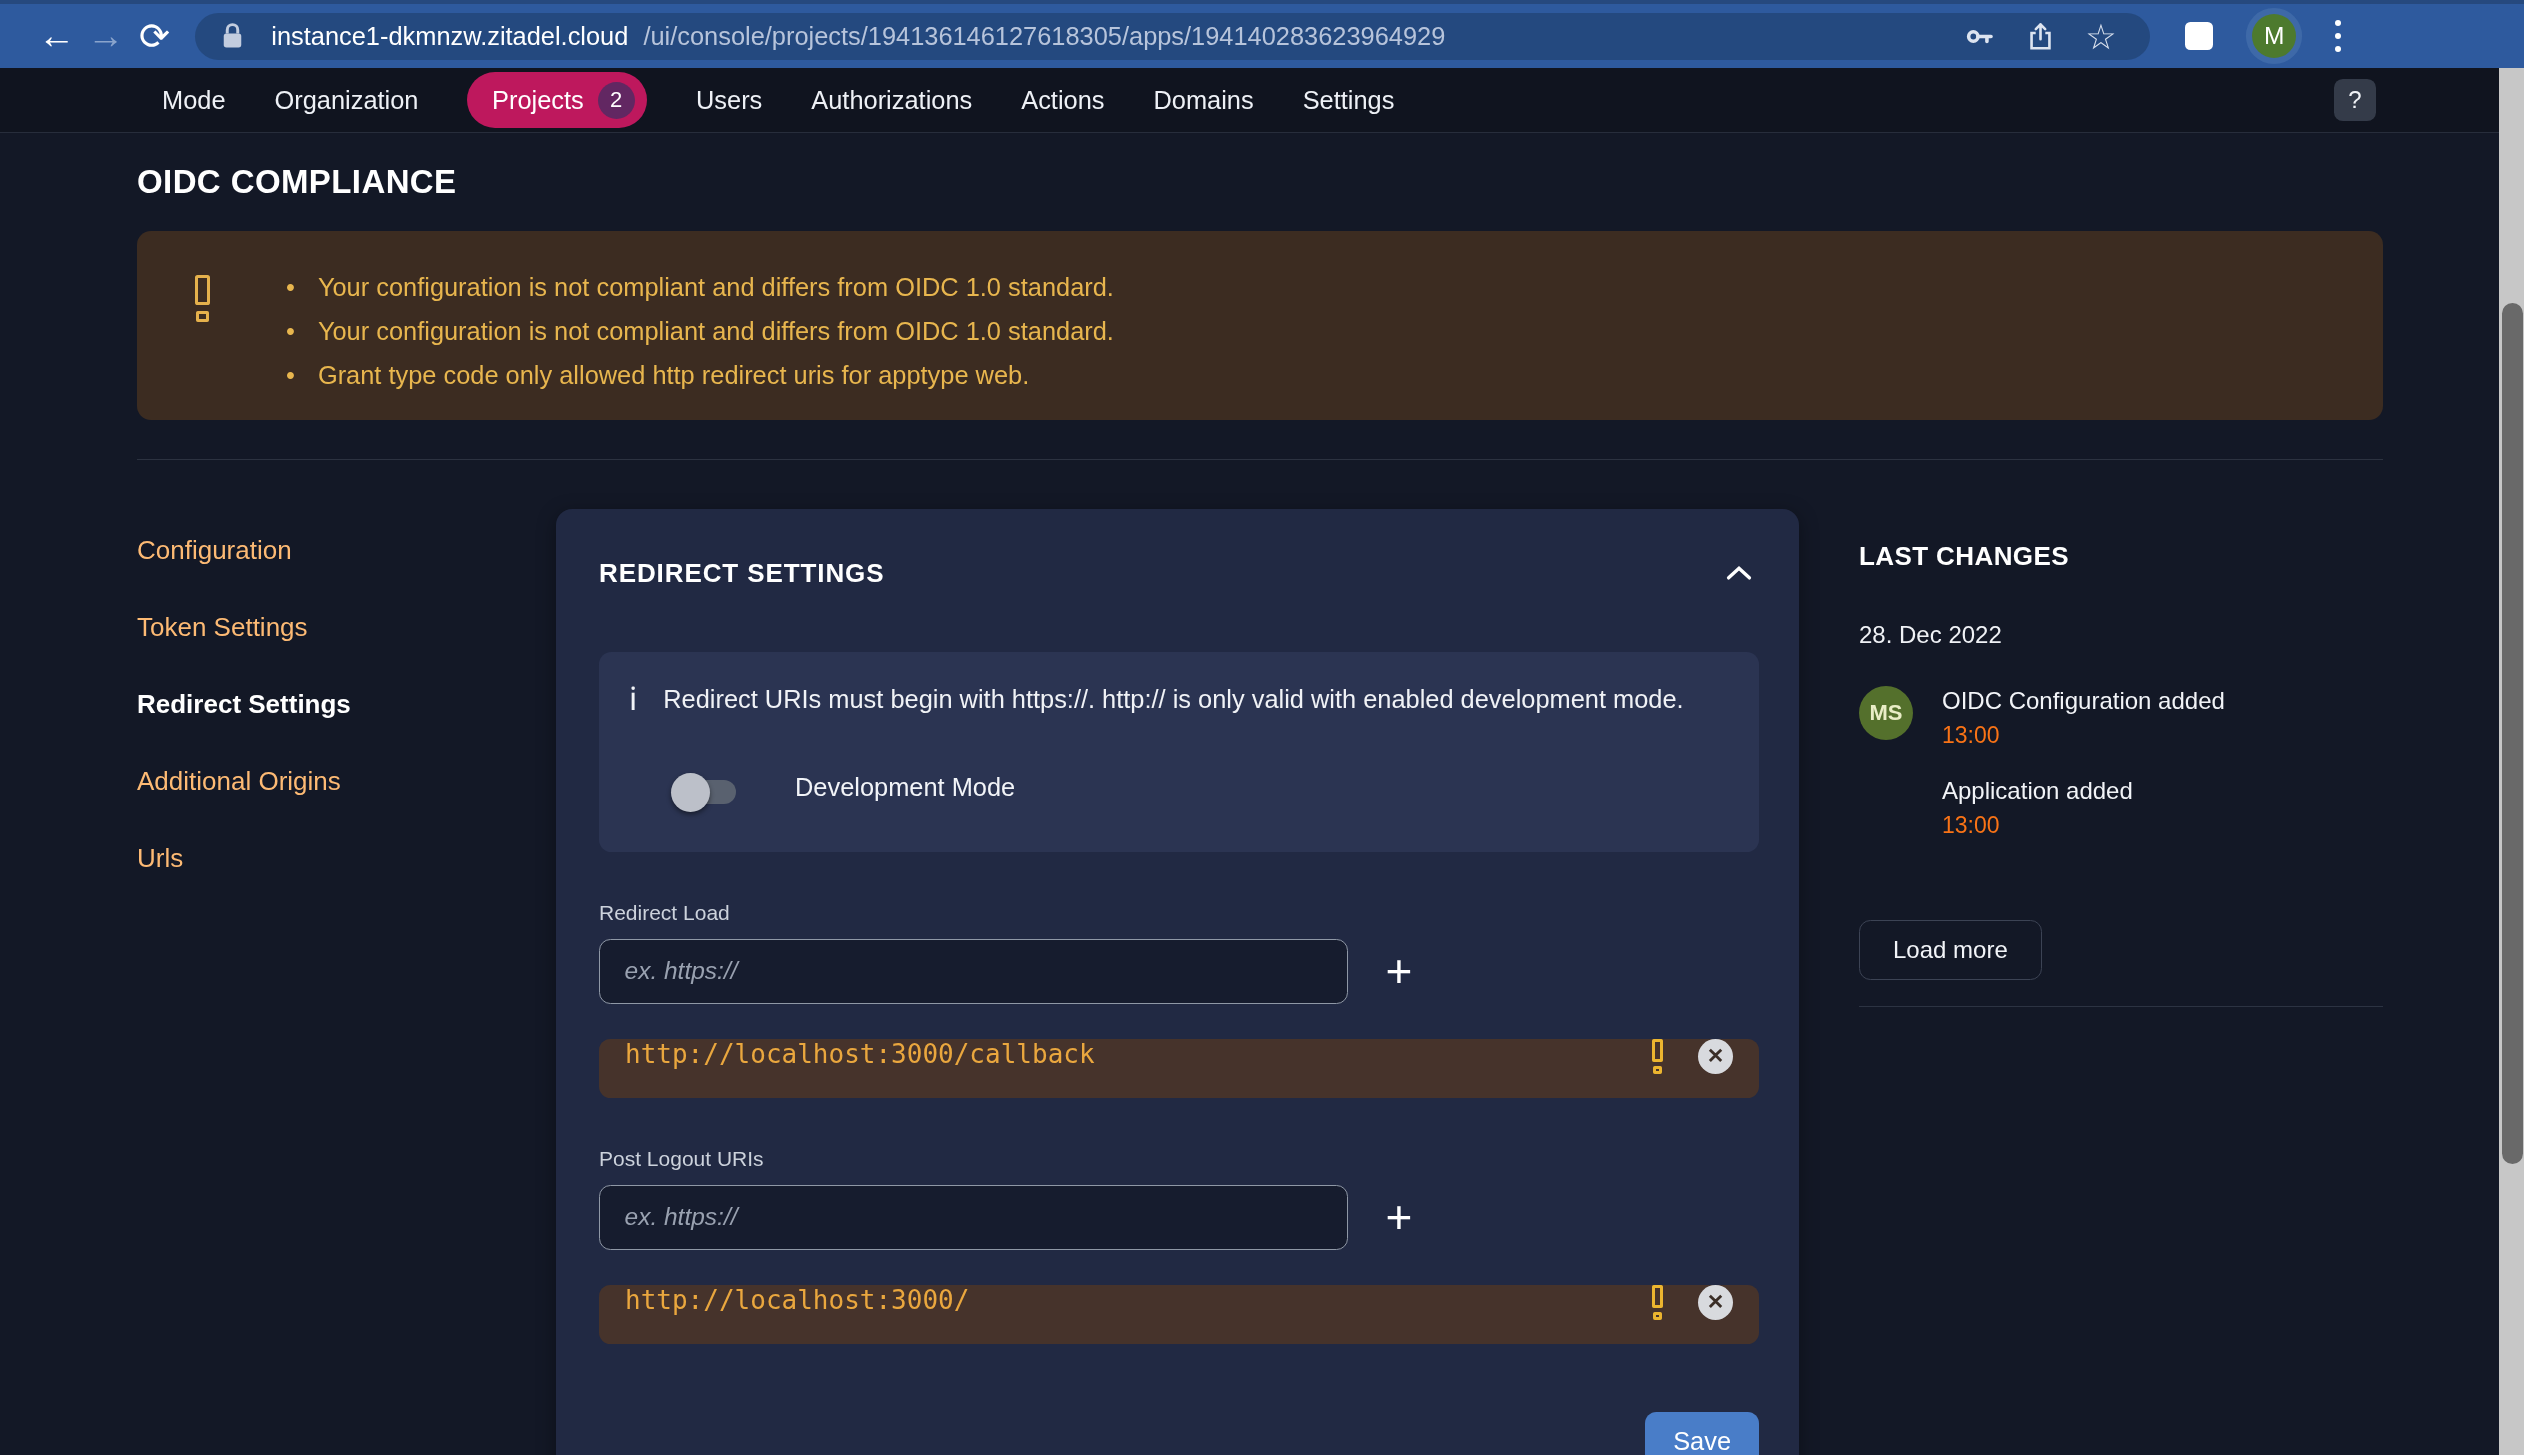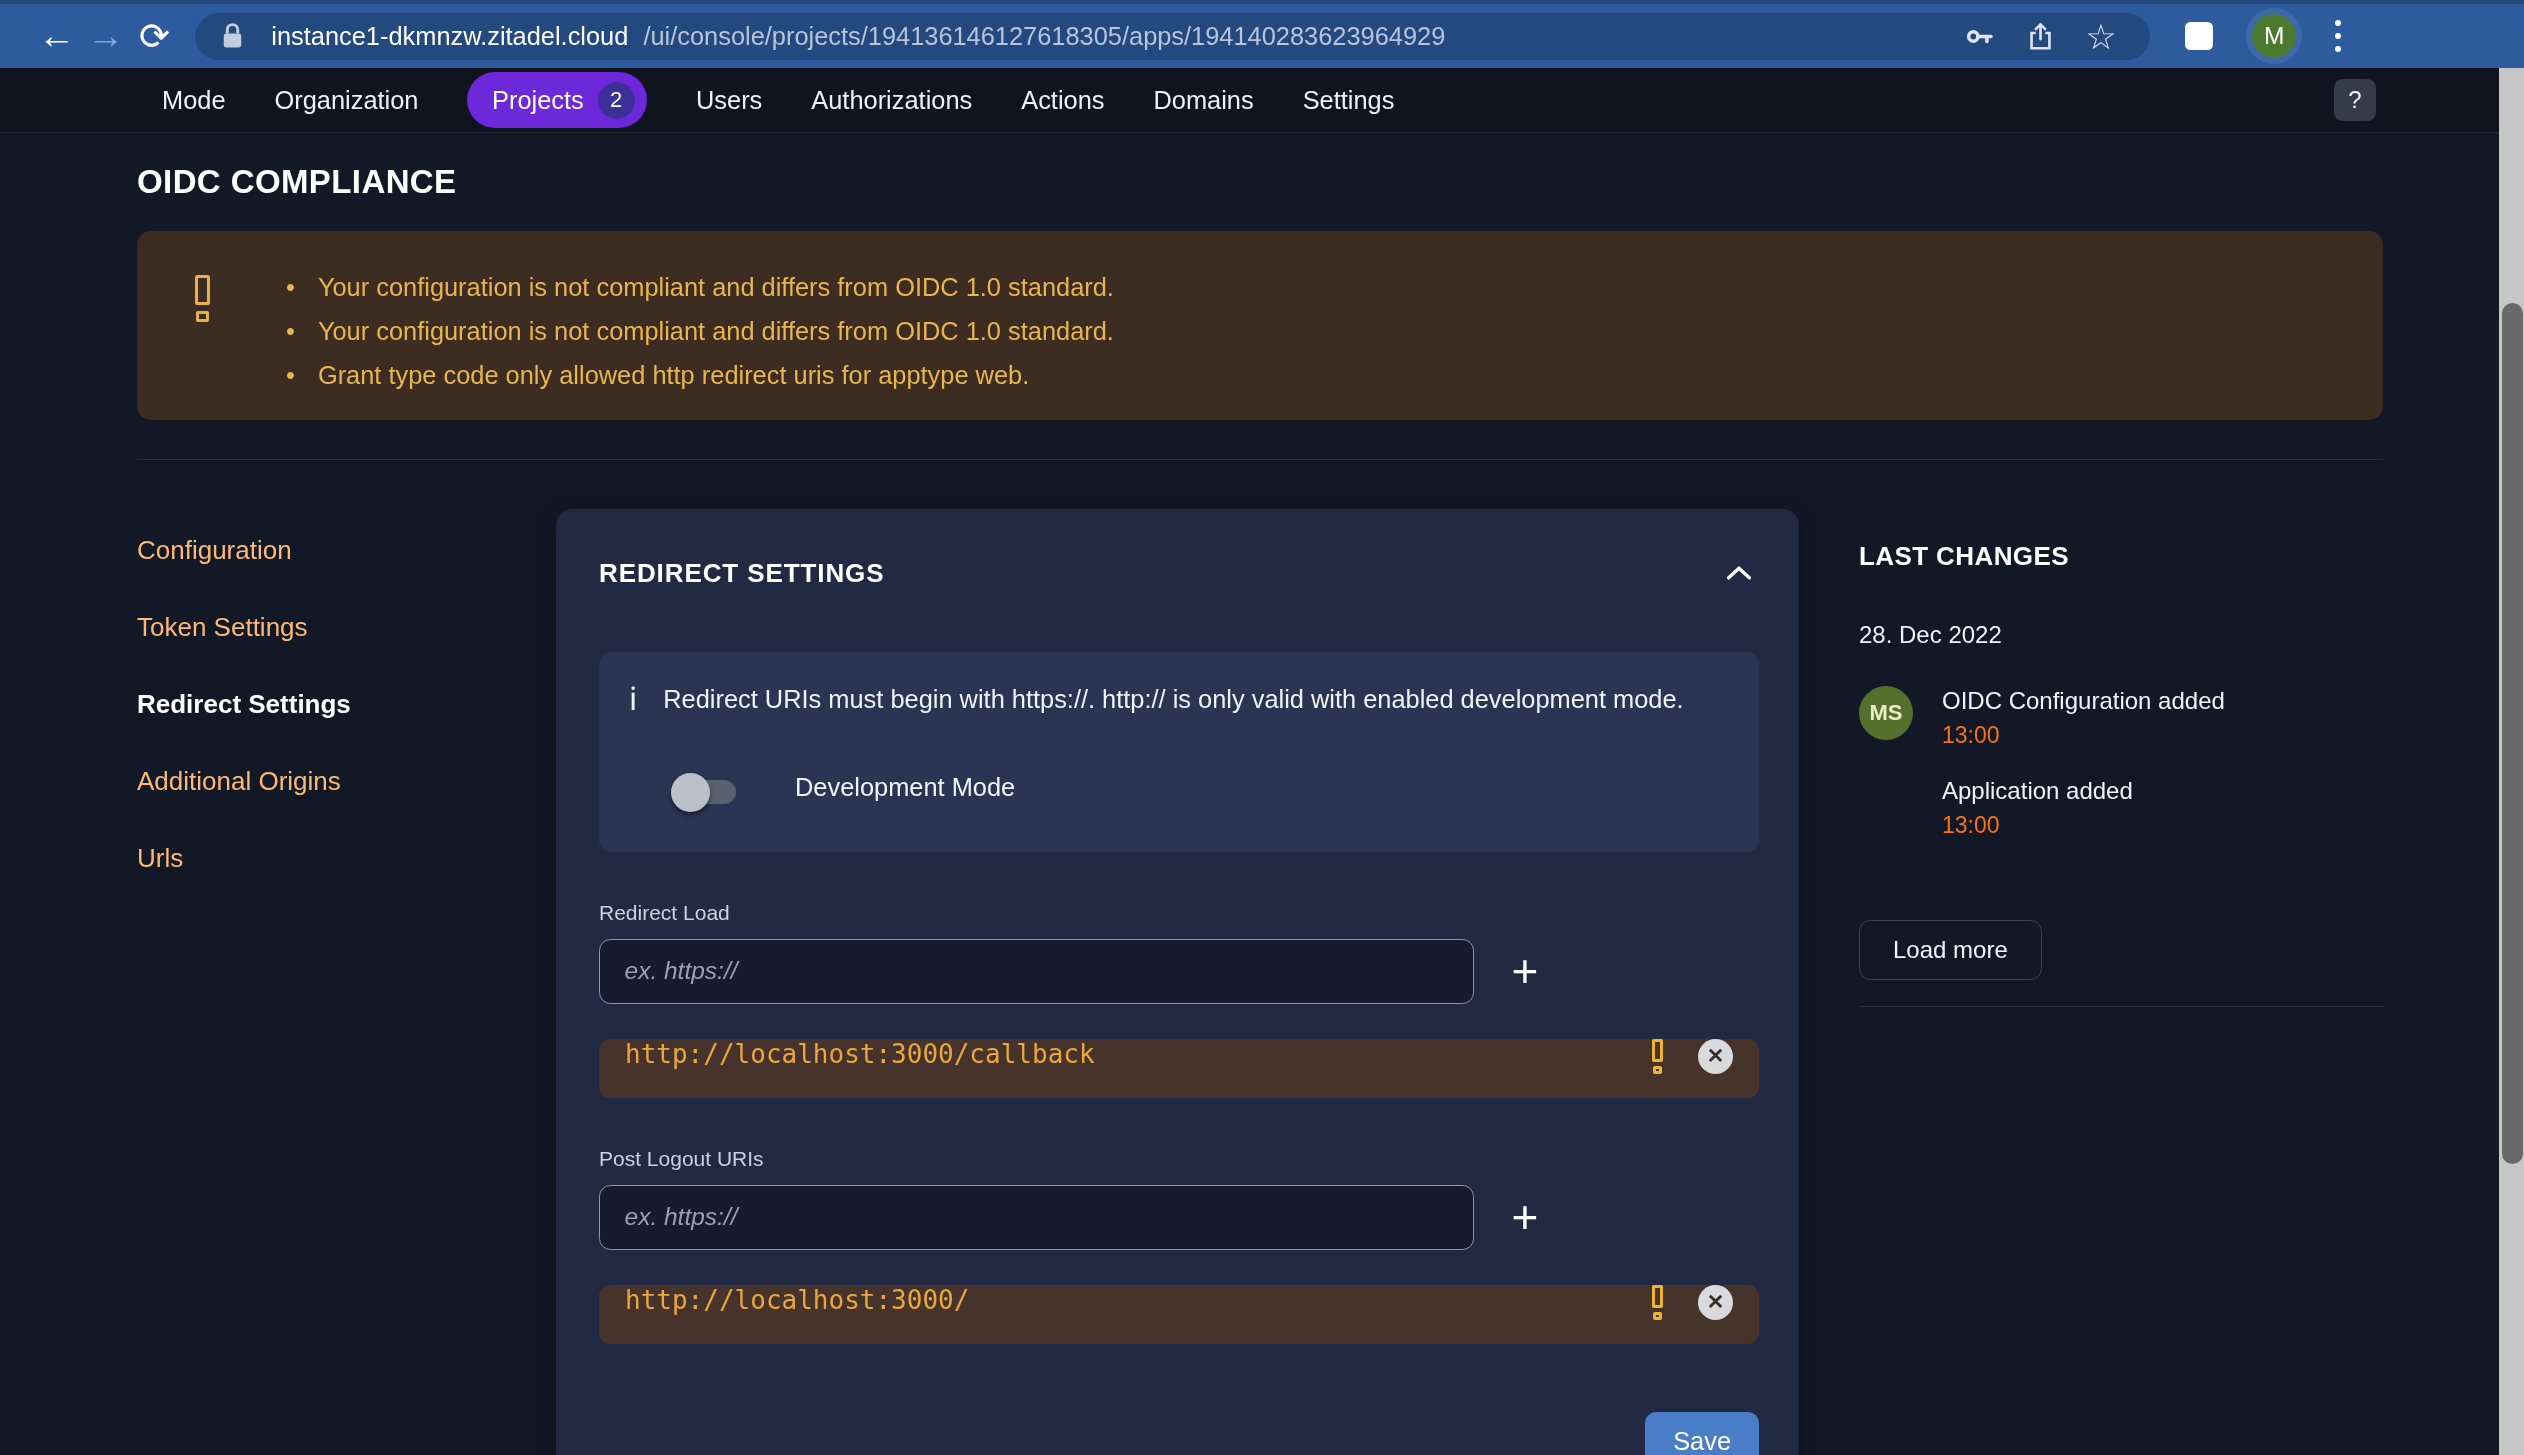--- a/index.html
+++ b/index.html
@@ -45,21 +45,21 @@
   .dots span { width:6.1px; height:6.1px; border-radius:50%; background:#ffffff; display:block; }
 
   
   .navbar {
     position:absolute; top:68px; left:0; width:2525px; height:65px;
     background:#10141f; border-bottom:1.8px solid #272d3b;
     display:flex; align-items:center; padding:0 149px 0 162px; gap:49px;
   }
   .nav-item { font-size:25.4px; color:#eef1f6; cursor:pointer; white-space:nowrap; }
   .nav-item.pill {
-    background:#6d28d9; border-radius:876px; padding:9.6px 12.3px 9.6px 24.5px;
+    background:#be185d; border-radius:876px; padding:9.6px 12.3px 9.6px 24.5px;
     display:flex; align-items:center; gap:14px; color:#ffffff;
   }
   .nav-badge {
     width:37px; height:37px; border-radius:50%; background:rgba(22,52,102,.55);
     display:flex; align-items:center; justify-content:center; font-size:22px; color:#fff;
   }
   .help-btn {
     margin-left:auto; width:42px; height:42px; border-radius:8.8px; background:#343b49;
     display:flex; align-items:center; justify-content:center; font-size:24px; color:#f0f2f6; cursor:pointer;
   }
@@ -114,21 +114,21 @@
   .toggle .track { position:absolute; left:10.5px; top:7px; width:54px; height:24.5px; border-radius:12.3px; background:#59616f; }
   .toggle .thumb {
     position:absolute; left:0; top:0; width:39px; height:39px; border-radius:50%;
     background:#bcc0c9; box-shadow:0 2.6px 5.3px rgba(0,0,0,.45);
   }
   .toggle-label { font-size:25.4px; color:#f2f4f8; margin-left:26px; }
 
   .field-label { margin-top:49px; font-size:21px; color:#ccd2dc; }
   .input-row { display:flex; align-items:center; margin-top:14px; }
   .uri-input {
-    width:875px; height:65px; background:#161c2e; border:1.8px solid #8f98a6; border-radius:11.4px;
+    width:749px; height:65px; background:#161c2e; border:1.8px solid #8f98a6; border-radius:11.4px;
     color:#e8ecf2; font-size:24.5px; padding:0 24.5px; outline:none; font-family:"Liberation Sans", sans-serif;
   }
   .uri-input::placeholder { color:#99a1b0; font-style:italic; }
   .plus-btn {
     margin-left:23px; width:56px; height:56px; display:flex; align-items:center; justify-content:center;
     color:#ffffff; font-size:46px; font-weight:300; cursor:pointer; line-height:1;
   }
   .uri-chip {
     margin-top:35px; height:59px; background:#46332b; border-radius:11.4px;
     display:flex; padding:0 26px;

